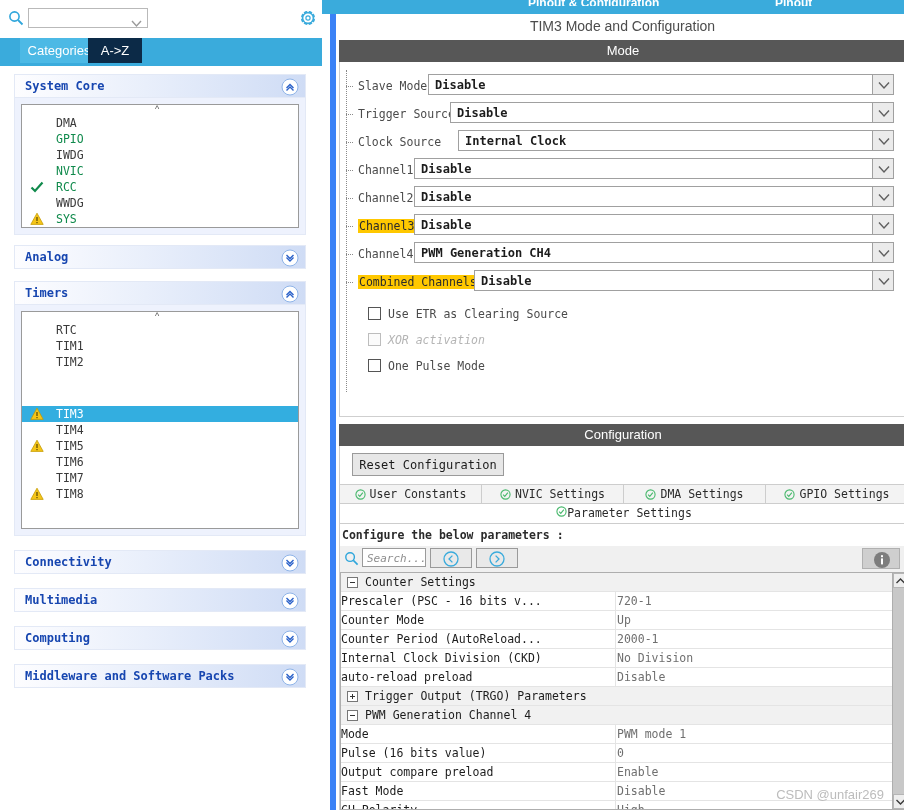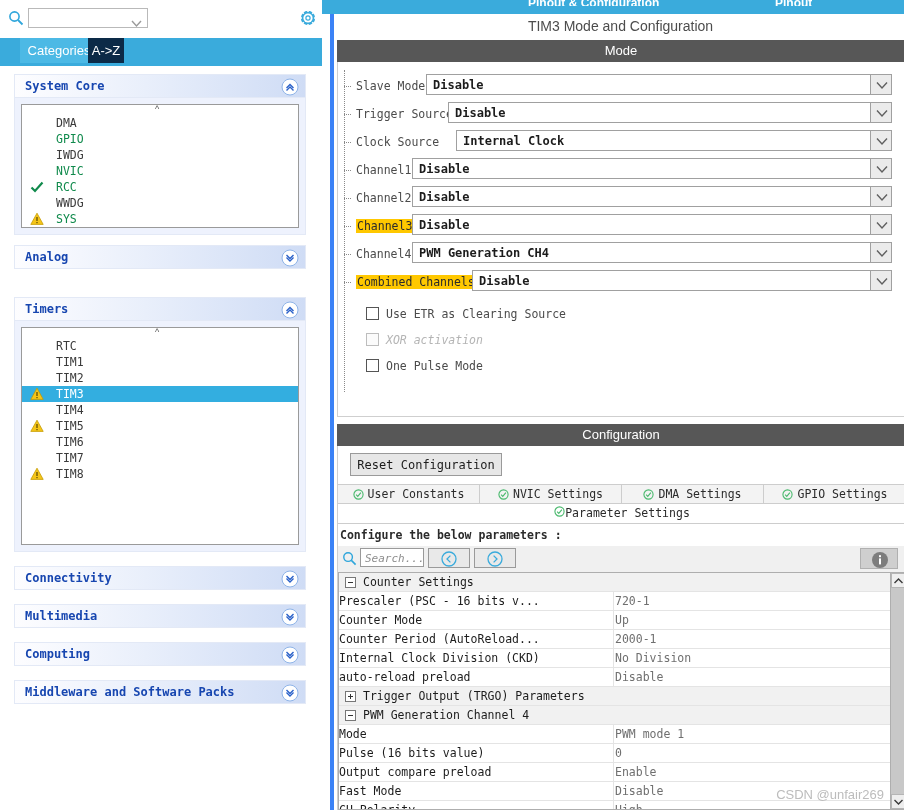--- a/index.html
+++ b/index.html
@@ -59,21 +59,21 @@
     background: #3aabdc;
   }
   .tab {
     position: absolute; top: 0; height: 25px;
     font-size: 13px; color: #ffffff;
     line-height: 25px; text-align: center;
     font-family: "Liberation Sans", sans-serif;
     cursor: pointer;
   }
   .tab-categories { left: 20px; width: 78px; background: #4cb9e5; }
-  .tab-az { left: 88px; width: 36px; background: #0c2a47; }
+  .tab-az { left: 88px; width: 54px; background: #0c2a47; }
 
   .left-body {
     position: absolute; left: 0; top: 66px; width: 322px; height: 744px;
     background: #ffffff; padding: 0;
   }
   .left-scroll-track {
     position: absolute; right: 0; top: 66px; width: 14px; height: 744px;
     background: #bfc7cd;
     border-left: 1px solid #a8b0b6;
   }
@@ -127,33 +127,33 @@
     height: 16px; line-height: 16px;
     padding-left: 34px;
     font-size: 11.5px;
     font-family: "DejaVu Sans Mono", monospace;
     color: #3a3a3a;
     white-space: nowrap;
   }
   .peri-item.first { margin-top: 10px; }
   .peri-item.green { color: #108a4c; }
   .peri-item.selected {
-    background: #33aee0; color: #ffffff;
+    background: #33aee0; color: #ffffff; margin-top: 36px;
   }
   .peri-item .st-icon {
     position: absolute; left: 8px; top: 1px;
     width: 14px; height: 14px;
   }
 
   
   .rightpanel {
     position: absolute; left: 330px; top: 14px;
     width: 574px; height: 796px;
     background: #ffffff;
-    border-left: 4px solid #3b82f6;
+    border-left: 6px solid #3b82f6;
   }
   .rp-title {
     position: absolute; left: 0; top: 0; width: 573px; height: 25px;
     line-height: 25px; text-align: center;
     font-size: 14px; color: #4c4c4c;
     background: #ffffff;
     font-family: "Liberation Sans", sans-serif;
   }
   .band {
     position: absolute; left: 3px; width: 568px; height: 22px;
@@ -467,21 +467,21 @@
                       <rect x="6.4" y="5" width="1.2" height="4" fill="#5a4600"></rect>
                       <rect x="6.4" y="10" width="1.2" height="1.2" fill="#5a4600"></rect>
                     </svg>
                 </span>
                 <span>SYS</span>
               </div>
             </div>
           </div>
         </div>
 
-        <div class="acc" style="margin-bottom:28px;text-align:right;">
+        <div class="acc" style="margin-bottom:12px;text-align:right;">
           <div class="acc-header">
             <span class="acc-title">Analog</span>
             <span class="acc-toggle">
               <svg width="18" height="18" viewBox="0 0 18 18">
                 <circle cx="9" cy="9" r="8" fill="#ffffff" stroke="#8fb4e8" stroke-width="1"></circle>
                 <polyline points="5.5,6 9,9.5 12.5,6" fill="none" stroke="#2a61c9" stroke-width="1.4"></polyline>
                 <polyline points="5.5,8.6 9,12.1 12.5,8.6" fill="none" stroke="#2a61c9" stroke-width="1.4"></polyline>
               </svg>
             </span>
           </div>

